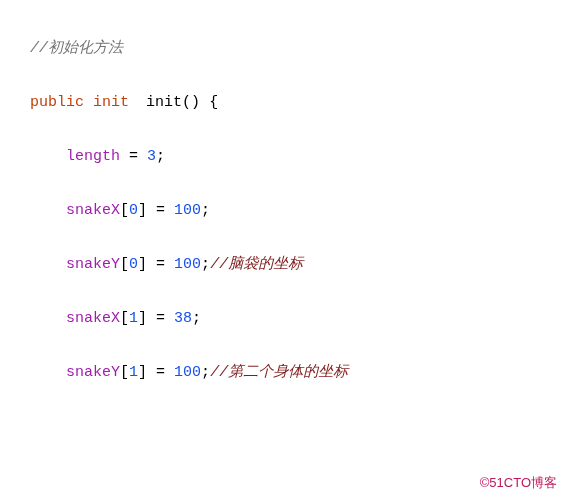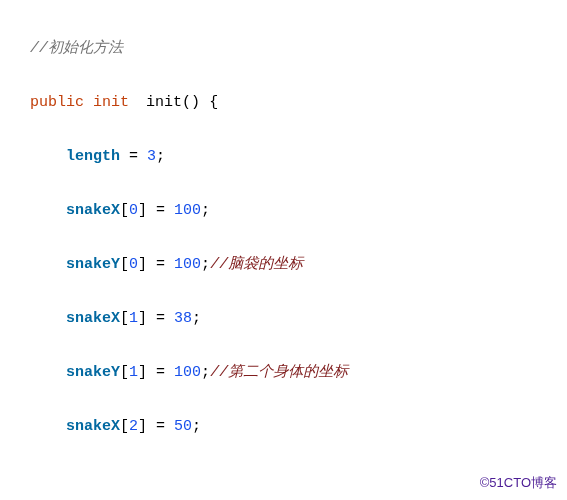--- a/index.html
+++ b/index.html
@@ -21,42 +21,41 @@
   }
   .line {
     display: block;
     min-height: 1.8em;
   }
   .kw { color: #c2410c; font-weight: normal; }
   .comment-it { color: #737373; font-style: italic; }
   .comment-cn { color: #7f1d1d; font-style: italic; }
   .num { color: #1750eb; }
   .ident { color: #000; margin-left: 8px; }
-  .field { color: #0369a1; font-weight: bold; }
+  .field { color: #a21caf; }
   .watermark {
     position: absolute;
     bottom: 6px;
     right: 10px;
-    color: #4c1d95;
+    color: #be185d;
     font-family: sans-serif;
     font-size: 13px;
   }
 </style>
 </head>
 <body>
 
 <div class="code-container">
 <span class="line"><span class="comment-it">//初始化方法</span></span>
 <span class="line"><span class="kw">public</span> <span class="kw">init</span> <span class="ident">init</span><span>(</span><span>)</span> <span>{</span></span>
 <span class="line">    <span class="field">length</span><span> = </span><span class="num">3</span><span>;</span></span>
 <span class="line">    <span class="field">snakeX</span><span>[</span><span class="num">0</span><span>]</span><span> = </span><span class="num">100</span><span>;</span></span>
 <span class="line">    <span class="field">snakeY</span><span>[</span><span class="num">0</span><span>]</span><span> = </span><span class="num">100</span><span>;</span><span class="comment-cn">//脑袋的坐标</span></span>
 <span class="line">    <span class="field">snakeX</span><span>[</span><span class="num">1</span><span>]</span><span> = </span><span class="num">38</span><span>;</span></span>
 <span class="line">    <span class="field">snakeY</span><span>[</span><span class="num">1</span><span>]</span><span> = </span><span class="num">100</span><span>;</span><span class="comment-cn">//第二个身体的坐标</span></span>
-<span class="line">    <span class="field">snakeX</span><span>[</span><span class="num">2</span><span>]</span><span> = </span><span class="num">50</span><span>;</span></span>
 
 
 
 
 
 
 
 
 </div>
 

